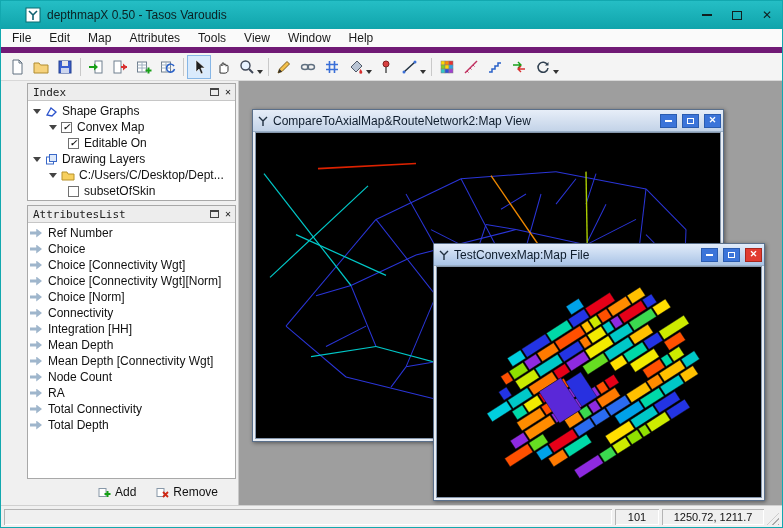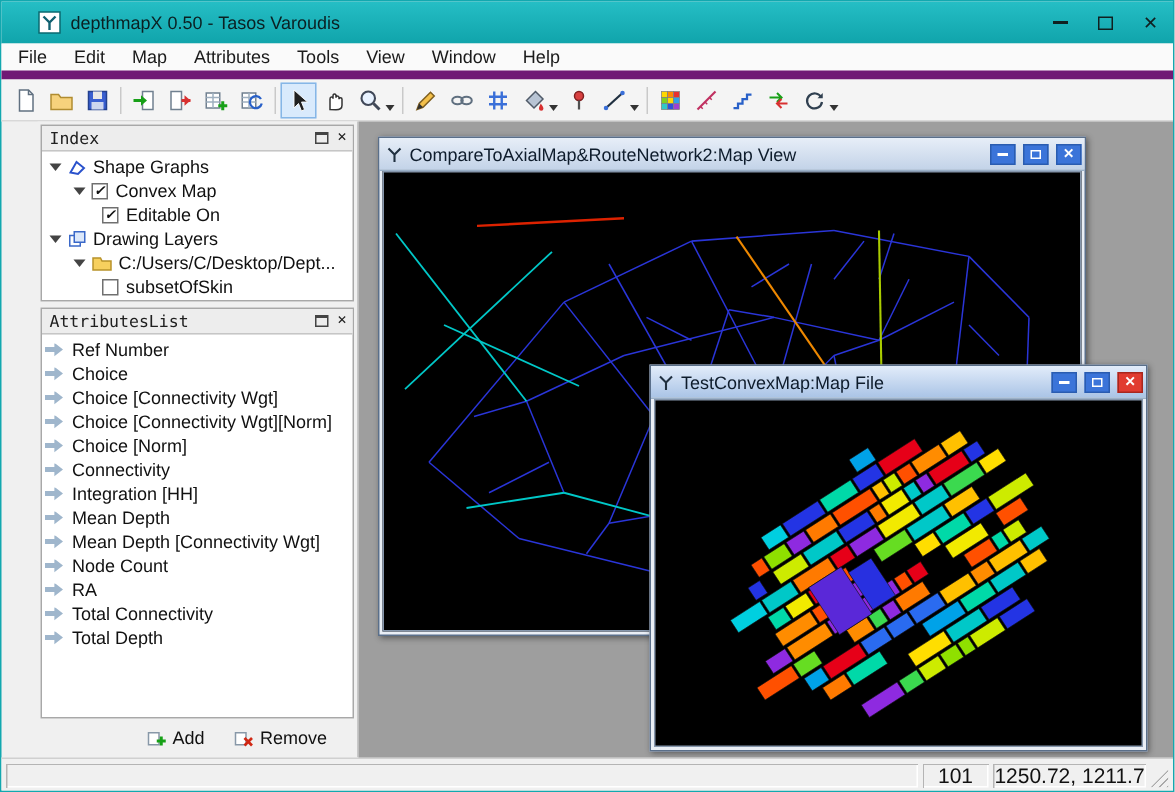--- a/index.html
+++ b/index.html
@@ -52,35 +52,35 @@
   .attr-arrow { width:12px; height:9px; display:inline-block; margin-right:6px; background:#9fb6cc; flex:0 0 auto;
     clip-path:polygon(0 32%,52% 32%,52% 0,100% 50%,52% 100%,52% 68%,0 68%); }
   .arow.selected .attr-arrow { background:#00c2cc; }
 
   .sbtnrow { height:24px; display:flex; align-items:center; justify-content:flex-end; gap:20px; padding:2px 18px 0 0; flex:0 0 auto; }
   .sbtn { display:flex; align-items:center; gap:4px; background:transparent; border:none; font-size:12px; color:#111; font-family:"Liberation Sans",sans-serif; }
 
   
   .mdi { flex:1; position:relative; background:#9e9e9e; overflow:hidden; }
   .child { position:absolute; border:1px solid #5a6f8a; background:#e9eef5; box-shadow:1px 1px 4px rgba(0,0,0,.45); }
-  #win1 { left:13px; top:10px; width:472px; height:333px; z-index:1; }
+  #win1 { left:13px; top:28px; width:472px; height:333px; z-index:1; }
   #win2 { left:194px; top:162px; width:332px; height:258px; z-index:2; }
   .ctitle { height:22px; display:flex; align-items:center; padding:0 2px 0 4px; gap:4px; background:linear-gradient(180deg,#e7eef8,#c3d3e8); border-bottom:1px solid #9ab0c8; }
   #win2 .ctitle { background:linear-gradient(180deg,#e2ecfa,#aac4e6); }
   .ctitle .txt { font-size:12px; color:#0e1c2c; flex:1; white-space:nowrap; overflow:hidden; }
   .cbtn { width:17px; height:14px; border:1px solid #2a5cb0; background:#3b74d9; display:inline-flex; align-items:center; justify-content:center; margin-left:1px; flex:0 0 auto; }
   .cbtn.close.active { background:#e13b30; border-color:#a8271e; }
   .gm { width:7px; height:2px; background:#fff; }
   .gmax { width:7px; height:6px; border:1px solid #fff; }
   .gx { color:#fff; font-size:9px; line-height:9px; font-weight:bold; }
   .cclient { position:absolute; left:2px; right:2px; top:22px; bottom:2px; background:#000; border:1px solid #8596ac; }
   .cclient svg { width:100%; height:100%; display:block; }
 
   
-  .statusbar { height:22px; background:#f0f0f0; border-top:1px solid #d0d0d0; display:flex; align-items:center; padding:2px 3px; gap:3px; font-size:14px; color:#111; flex:0 0 auto; }
+  .statusbar { height:22px; background:#f0f0f0; border-top:1px solid #d0d0d0; display:flex; align-items:center; padding:2px 3px; gap:3px; font-size:11px; color:#111; flex:0 0 auto; }
   .sbox { height:16px; box-shadow:inset 1px 1px 0 #b4b4b4, inset -1px -1px 0 #ffffff; display:flex; align-items:center; justify-content:center; padding:0 6px; white-space:nowrap; }
   .sbox.long { flex:1; }
   .sbox.v1 { width:44px; } .sbox.v2 { width:102px; } .sbox.v3 { width:120px; }
   .grip { width:12px; height:12px; align-self:flex-end;
     background:repeating-linear-gradient(135deg,#aaa 0 1px,transparent 1px 4px);
     clip-path:polygon(100% 0,100% 100%,0 100%); }
 </style>
 </head>
 <body>
 

